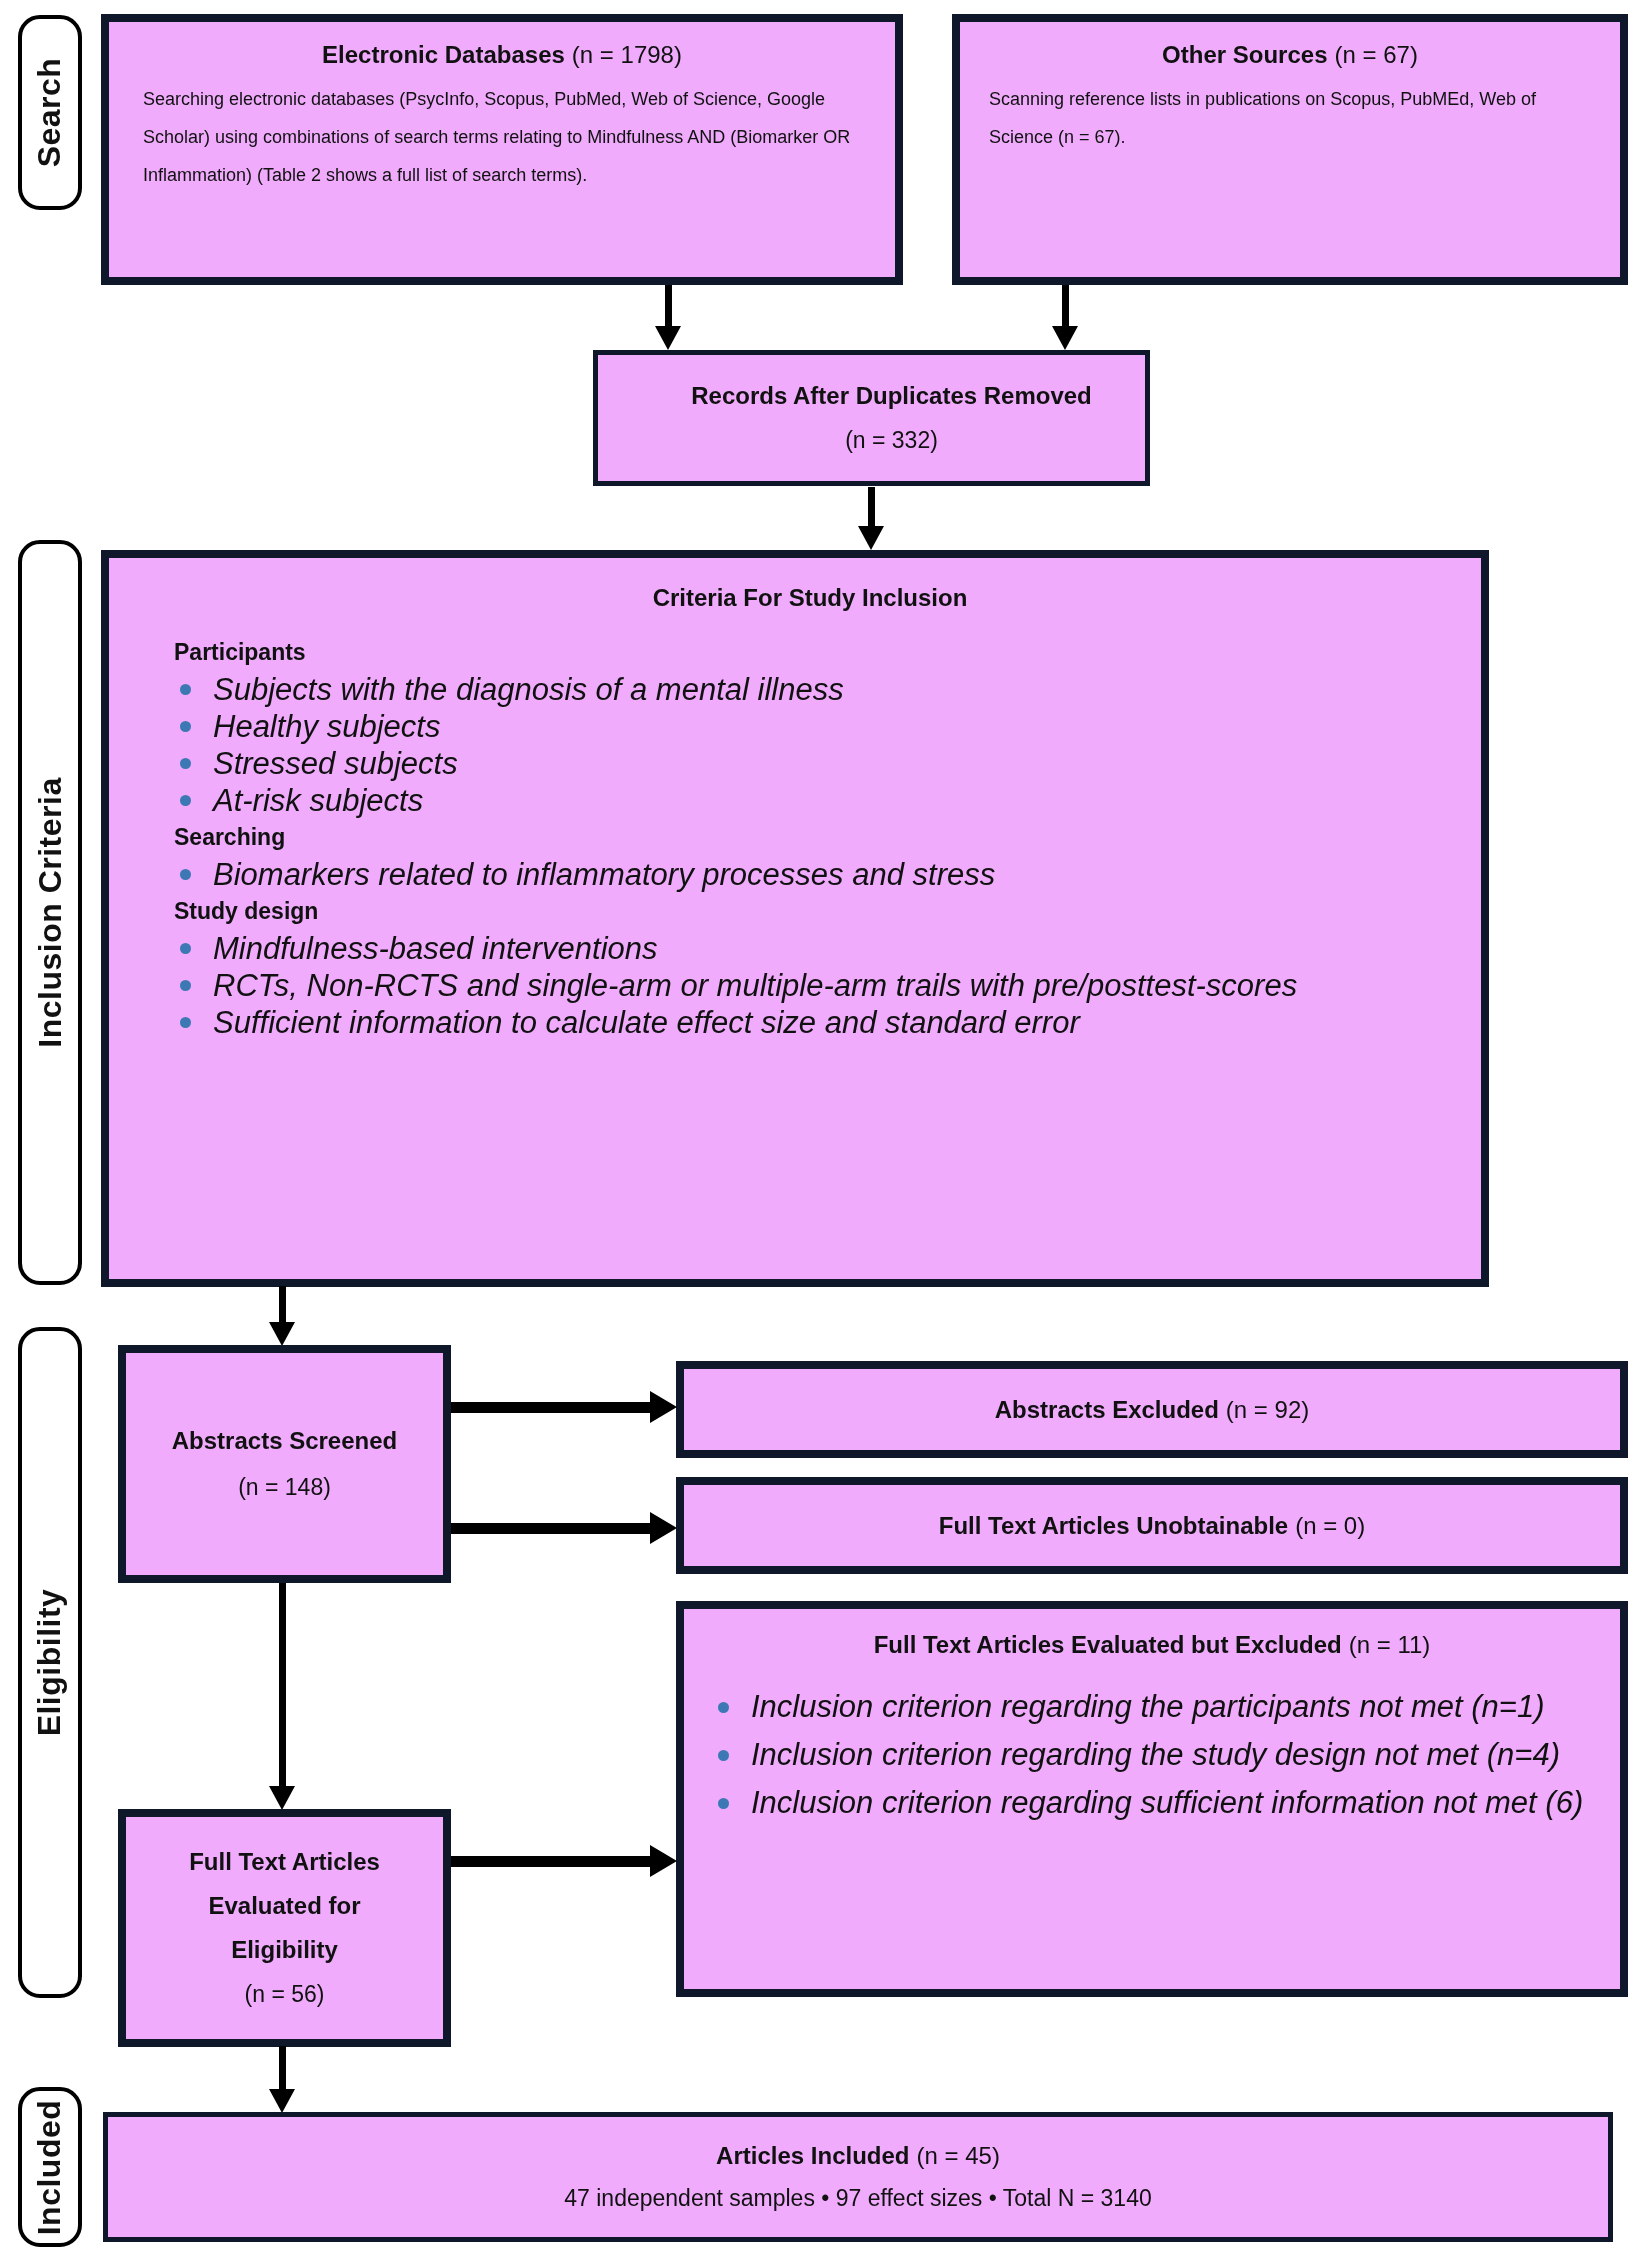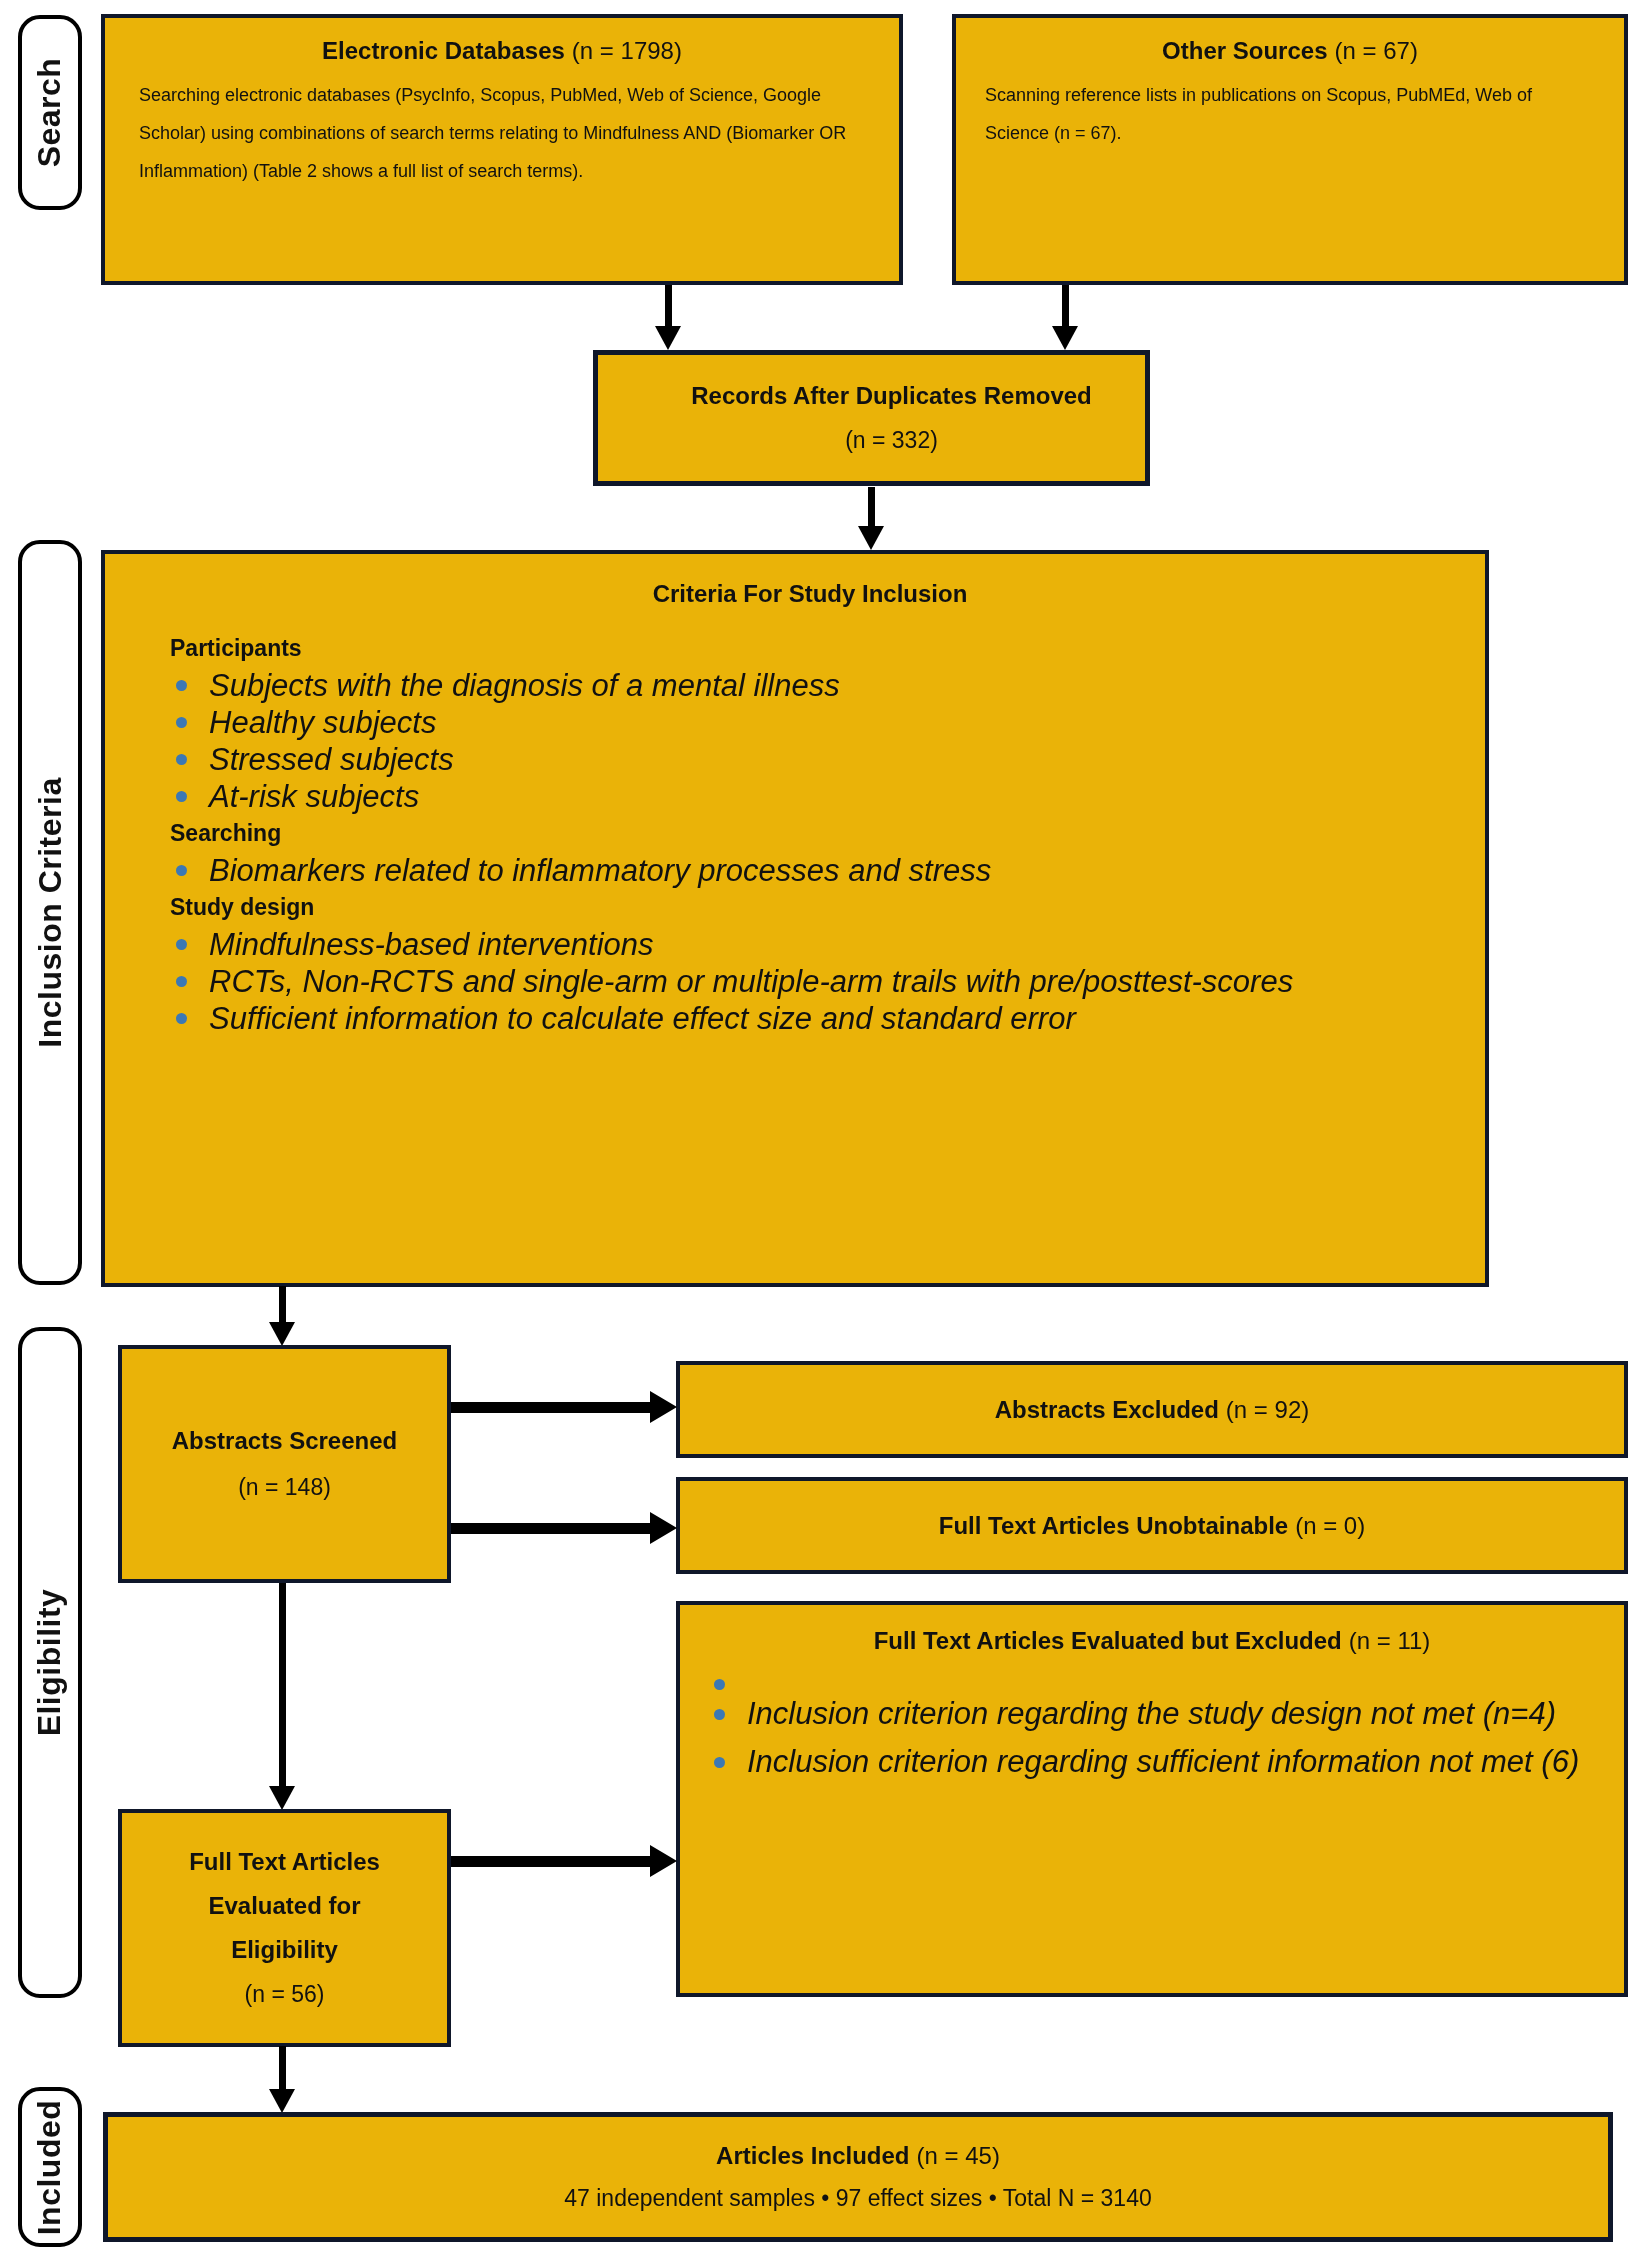--- a/index.html
+++ b/index.html
@@ -23,22 +23,22 @@
   .side .vtext{
     transform:rotate(-90deg);
     white-space:nowrap;
     font-weight:bold;
     font-size:32px;
     letter-spacing:0.5px;
   }
   
   .box{
     position:absolute;
-    border:4px solid #0f172a;
-    background:#eab308;
+    border:8px solid #0f172a;
+    background:#f0abfc;
     box-sizing:border-box;
   }
   .box.thick{border-width:5px;}
   .center-col{display:flex;flex-direction:column;justify-content:center;align-items:center;text-align:center;}
   .title-line{font-size:24px;line-height:36px;text-align:center;}
   .title-line .bt{font-weight:bold;}
   .title-line .bt-count{font-weight:normal;margin-left:7px;}
   .count-line{font-size:23px;line-height:44px;font-weight:normal;}
   .body-text{
     font-size:18px;line-height:38px;font-weight:normal;text-align:left;
@@ -183,20 +183,21 @@
   <div class="vline" style="left:279px;top:1583px;height:203px;"></div>
   <div class="ah-down" style="left:269px;top:1786px;"></div>
 
   <div class="box" style="left:676px;top:1601px;width:952px;height:396px;padding:18px 28px 0 28px;">
     <div class="title-line">
       <span class="bt">Full Text Articles Evaluated but Excluded</span><span class="bt-count">(n = 11)</span>
     </div>
     <div class="list" style="margin-top:20px;">
       <div class="row-bullet" style="line-height:48px;">
         <span class="dot"></span>
+        <span class="itxt">Inclusion criterion regarding the participants not met (n=1)</span>
       </div>
       <div class="row-bullet" style="line-height:48px;">
         <span class="dot"></span>
         <span class="itxt">Inclusion criterion regarding the study design not met (n=4)</span>
       </div>
       <div class="row-bullet" style="line-height:48px;">
         <span class="dot"></span>
         <span class="itxt">Inclusion criterion regarding sufficient information not met (6)</span>
       </div>
     </div>

